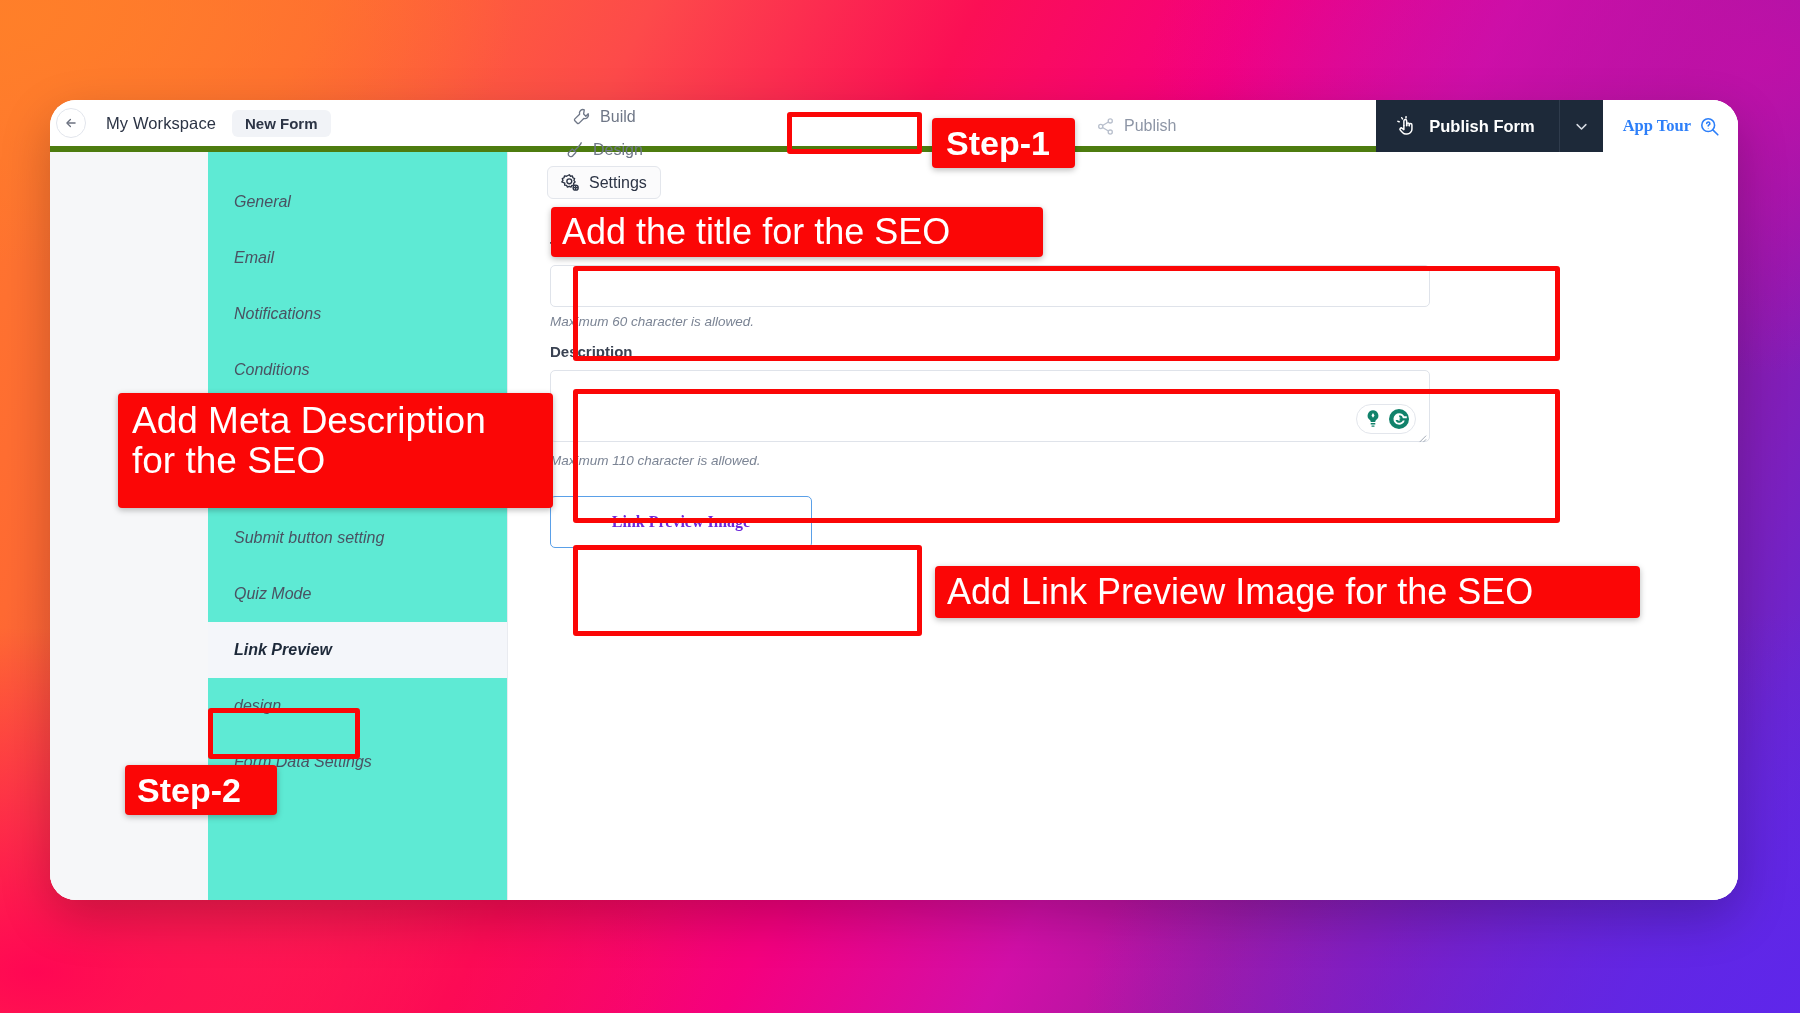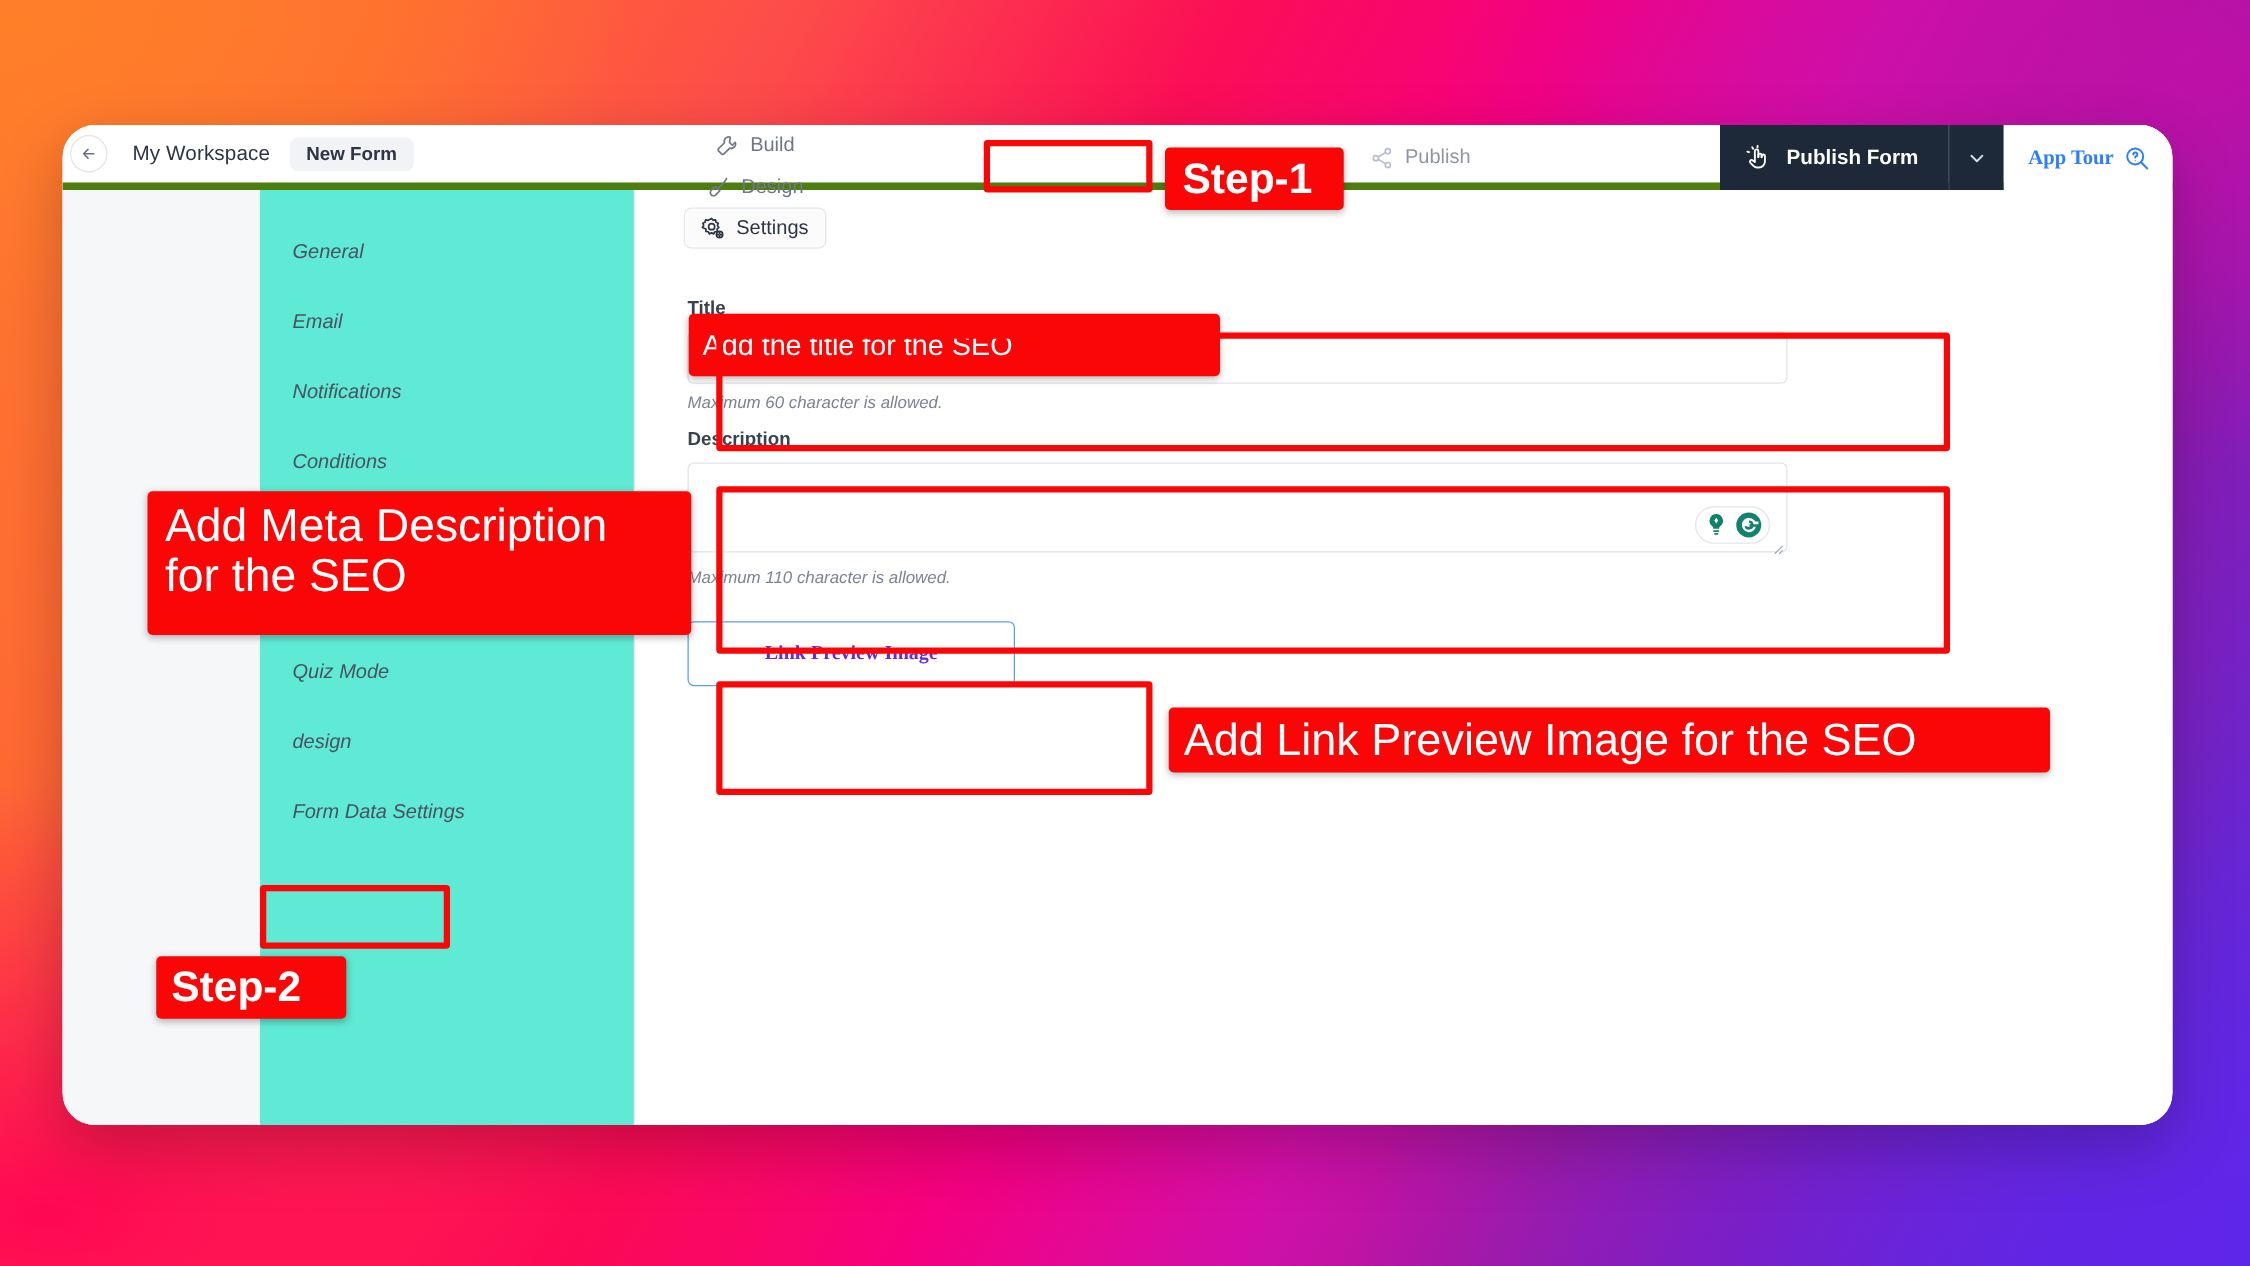--- a/index.html
+++ b/index.html
@@ -409,21 +409,23 @@
 
       <div class="rail"></div>
 
       <div class="settings-nav">
         <div class="nav-item">General</div>
         <div class="nav-item">Email</div>
         <div class="nav-item">Notifications</div>
         <div class="nav-item">Conditions</div>
         <div class="nav-item">Integrations</div>
         <div class="nav-item">Form submission reference</div>
+        <div class="nav-item">Submit button setting</div>
         <div class="nav-item">Quiz Mode</div>
+        <div class="nav-item active">Link Preview</div>
         <div class="nav-item">design</div>
         <div class="nav-item">Form Data Settings</div>
       </div>
 
       <div class="content">
 
         <div class="field-block">
           <div class="field-label">Title</div>
           <input class="text-input" type="text" placeholder="" style="">
           <div class="hint">Maximum 60 character is allowed.</div>
@@ -457,21 +459,21 @@
 
         <button class="link-preview-btn">Link Preview Image</button>
       </div>
     </div>
   </div>
 
   <div class="ann ann-box" style="left:787px; top:112px; width:135px; height:42px;"></div>
 
   <div class="ann ann-label" style="left:932px; top:118px; width:143px; height:50px; font-size:34px; font-weight:bold; padding-left:14px;">Step-1</div>
 
-  <div class="ann ann-label" style="left:551px; top:207px; width:425px; height:50px; font-size:23px; padding-left:11px;margin-top:44px;">Add the title for the SEO</div>
+  <div class="ann ann-label" style="left:551px; top:207px; width:492px; height:50px; font-size:36px; padding-left:11px;">Add the title for the SEO</div>
 
   <div class="ann ann-box" style="left:573px; top:266px; width:987px; height:95px;"></div>
 
   <div class="ann ann-box" style="left:573px; top:389px; width:987px; height:134px;"></div>
 
   <div class="ann ann-label" style="left:118px; top:393px; width:435px; height:115px; font-size:37px; padding-left:14px; display:block; padding-top:8px;">Add Meta Description
 for the SEO</div>
 
   <div class="ann ann-box" style="left:573px; top:545px; width:349px; height:91px;"></div>
 

